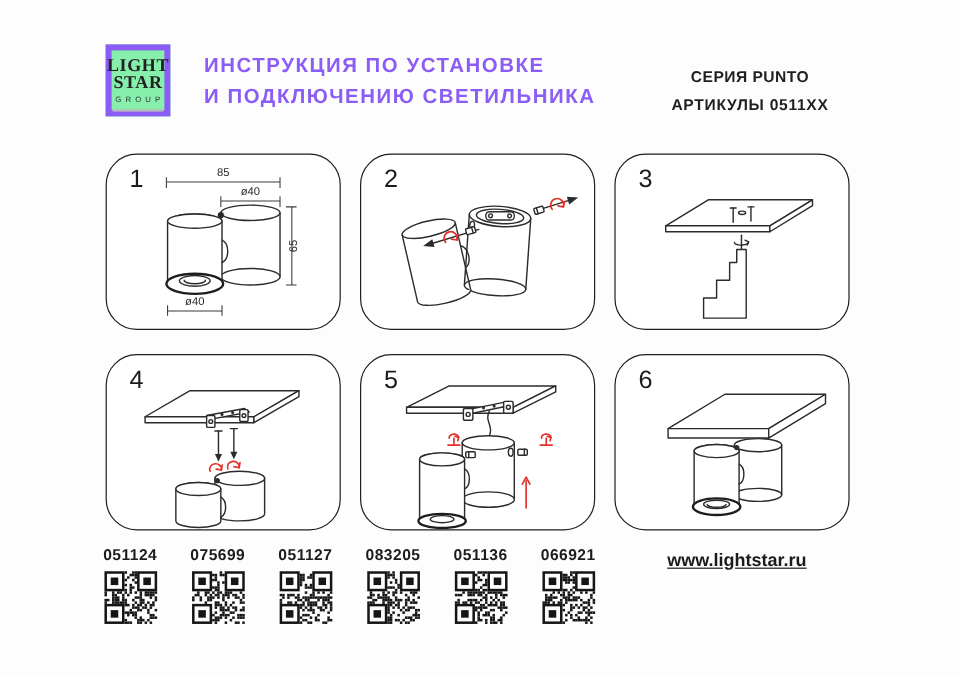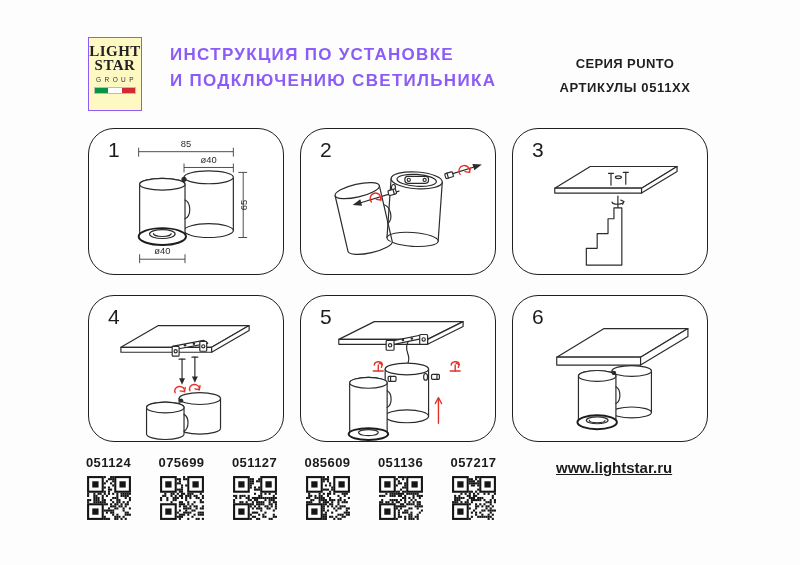--- a/index.html
+++ b/index.html
@@ -1,19 +1,19 @@
 <!DOCTYPE html>
 <html><head>
 <meta charset="utf-8">
 <style>
   html,body{margin:0;padding:0;background:#ffffff;}
   .page{position:relative;width:800px;height:565px;background:#fdfdfd;font-family:"Liberation Sans",sans-serif;color:#1f1f1f;overflow:hidden;}
 
   
-  .logo-box{position:absolute;left:88px;top:37px;width:54px;height:74px;border:1px solid #8b5cf6;background:#fef9c3;
+  .logo-box{position:absolute;left:88px;top:37px;width:54px;height:60px;border:5px solid #8b5cf6;background:#86efac;
     display:flex;flex-direction:column;align-items:center;justify-content:flex-start;padding-top:7px;box-sizing:border-box;}
   .logo-word{font-family:"Liberation Serif",serif;font-weight:bold;font-size:15px;line-height:.92;letter-spacing:.5px;color:#222;}
   .logo-group{font-family:"Liberation Sans",sans-serif;font-size:6.5px;letter-spacing:3.4px;margin-top:3px;margin-right:-3px;color:#333;}
   .logo-flag{display:flex;width:40px;height:5px;margin-top:4px;border:.5px solid #bbb;}
   .logo-flag div{flex:1;}
 
   .title{position:absolute;left:170px;top:42px;font-size:17px;font-weight:bold;letter-spacing:1.3px;line-height:1.55;color:#8b5cf6;}
   .series-block{position:absolute;left:520px;top:56px;width:210px;text-align:center;}
   .series{font-size:13px;font-weight:bold;letter-spacing:.4px;margin-bottom:9px;}
   .articles-label{font-size:13px;font-weight:bold;letter-spacing:.6px;}
@@ -689,21 +689,21 @@
             <rect x="1" y="1" width="14" height="14" fill="none" stroke="#151515" stroke-width="2"></rect>
             <rect x="5" y="5" width="6" height="6"></rect>
             <rect x="27" y="1" width="14" height="14" fill="none" stroke="#151515" stroke-width="2"></rect>
             <rect x="31" y="5" width="6" height="6"></rect>
             <rect x="1" y="27" width="14" height="14" fill="none" stroke="#151515" stroke-width="2"></rect>
             <rect x="5" y="31" width="6" height="6"></rect>
           </svg>
         </div>
     </div>
     <div class="article-item">
-      <div class="article-code">085609</div>
+      <div class="article-code">083205</div>
       <div class="qr">
           <svg viewBox="-1 -1 44 44" width="46" height="46" fill="#151515">
             <rect x="16" y="0" width="2" height="2"></rect>
             <rect x="20" y="0" width="2" height="2"></rect>
             <rect x="16" y="2" width="2" height="2"></rect>
             <rect x="18" y="2" width="2" height="2"></rect>
             <rect x="20" y="2" width="2" height="2"></rect>
             <rect x="16" y="4" width="2" height="2"></rect>
             <rect x="20" y="4" width="2" height="2"></rect>
             <rect x="22" y="6" width="2" height="2"></rect>
@@ -949,21 +949,21 @@
             <rect x="1" y="1" width="14" height="14" fill="none" stroke="#151515" stroke-width="2"></rect>
             <rect x="5" y="5" width="6" height="6"></rect>
             <rect x="27" y="1" width="14" height="14" fill="none" stroke="#151515" stroke-width="2"></rect>
             <rect x="31" y="5" width="6" height="6"></rect>
             <rect x="1" y="27" width="14" height="14" fill="none" stroke="#151515" stroke-width="2"></rect>
             <rect x="5" y="31" width="6" height="6"></rect>
           </svg>
         </div>
     </div>
     <div class="article-item">
-      <div class="article-code">057217</div>
+      <div class="article-code">066921</div>
       <div class="qr">
           <svg viewBox="-1 -1 44 44" width="46" height="46" fill="#151515">
             <rect x="22" y="0" width="2" height="2"></rect>
             <rect x="24" y="0" width="2" height="2"></rect>
             <rect x="16" y="2" width="2" height="2"></rect>
             <rect x="18" y="2" width="2" height="2"></rect>
             <rect x="22" y="2" width="2" height="2"></rect>
             <rect x="16" y="4" width="2" height="2"></rect>
             <rect x="18" y="4" width="2" height="2"></rect>
             <rect x="20" y="4" width="2" height="2"></rect>

